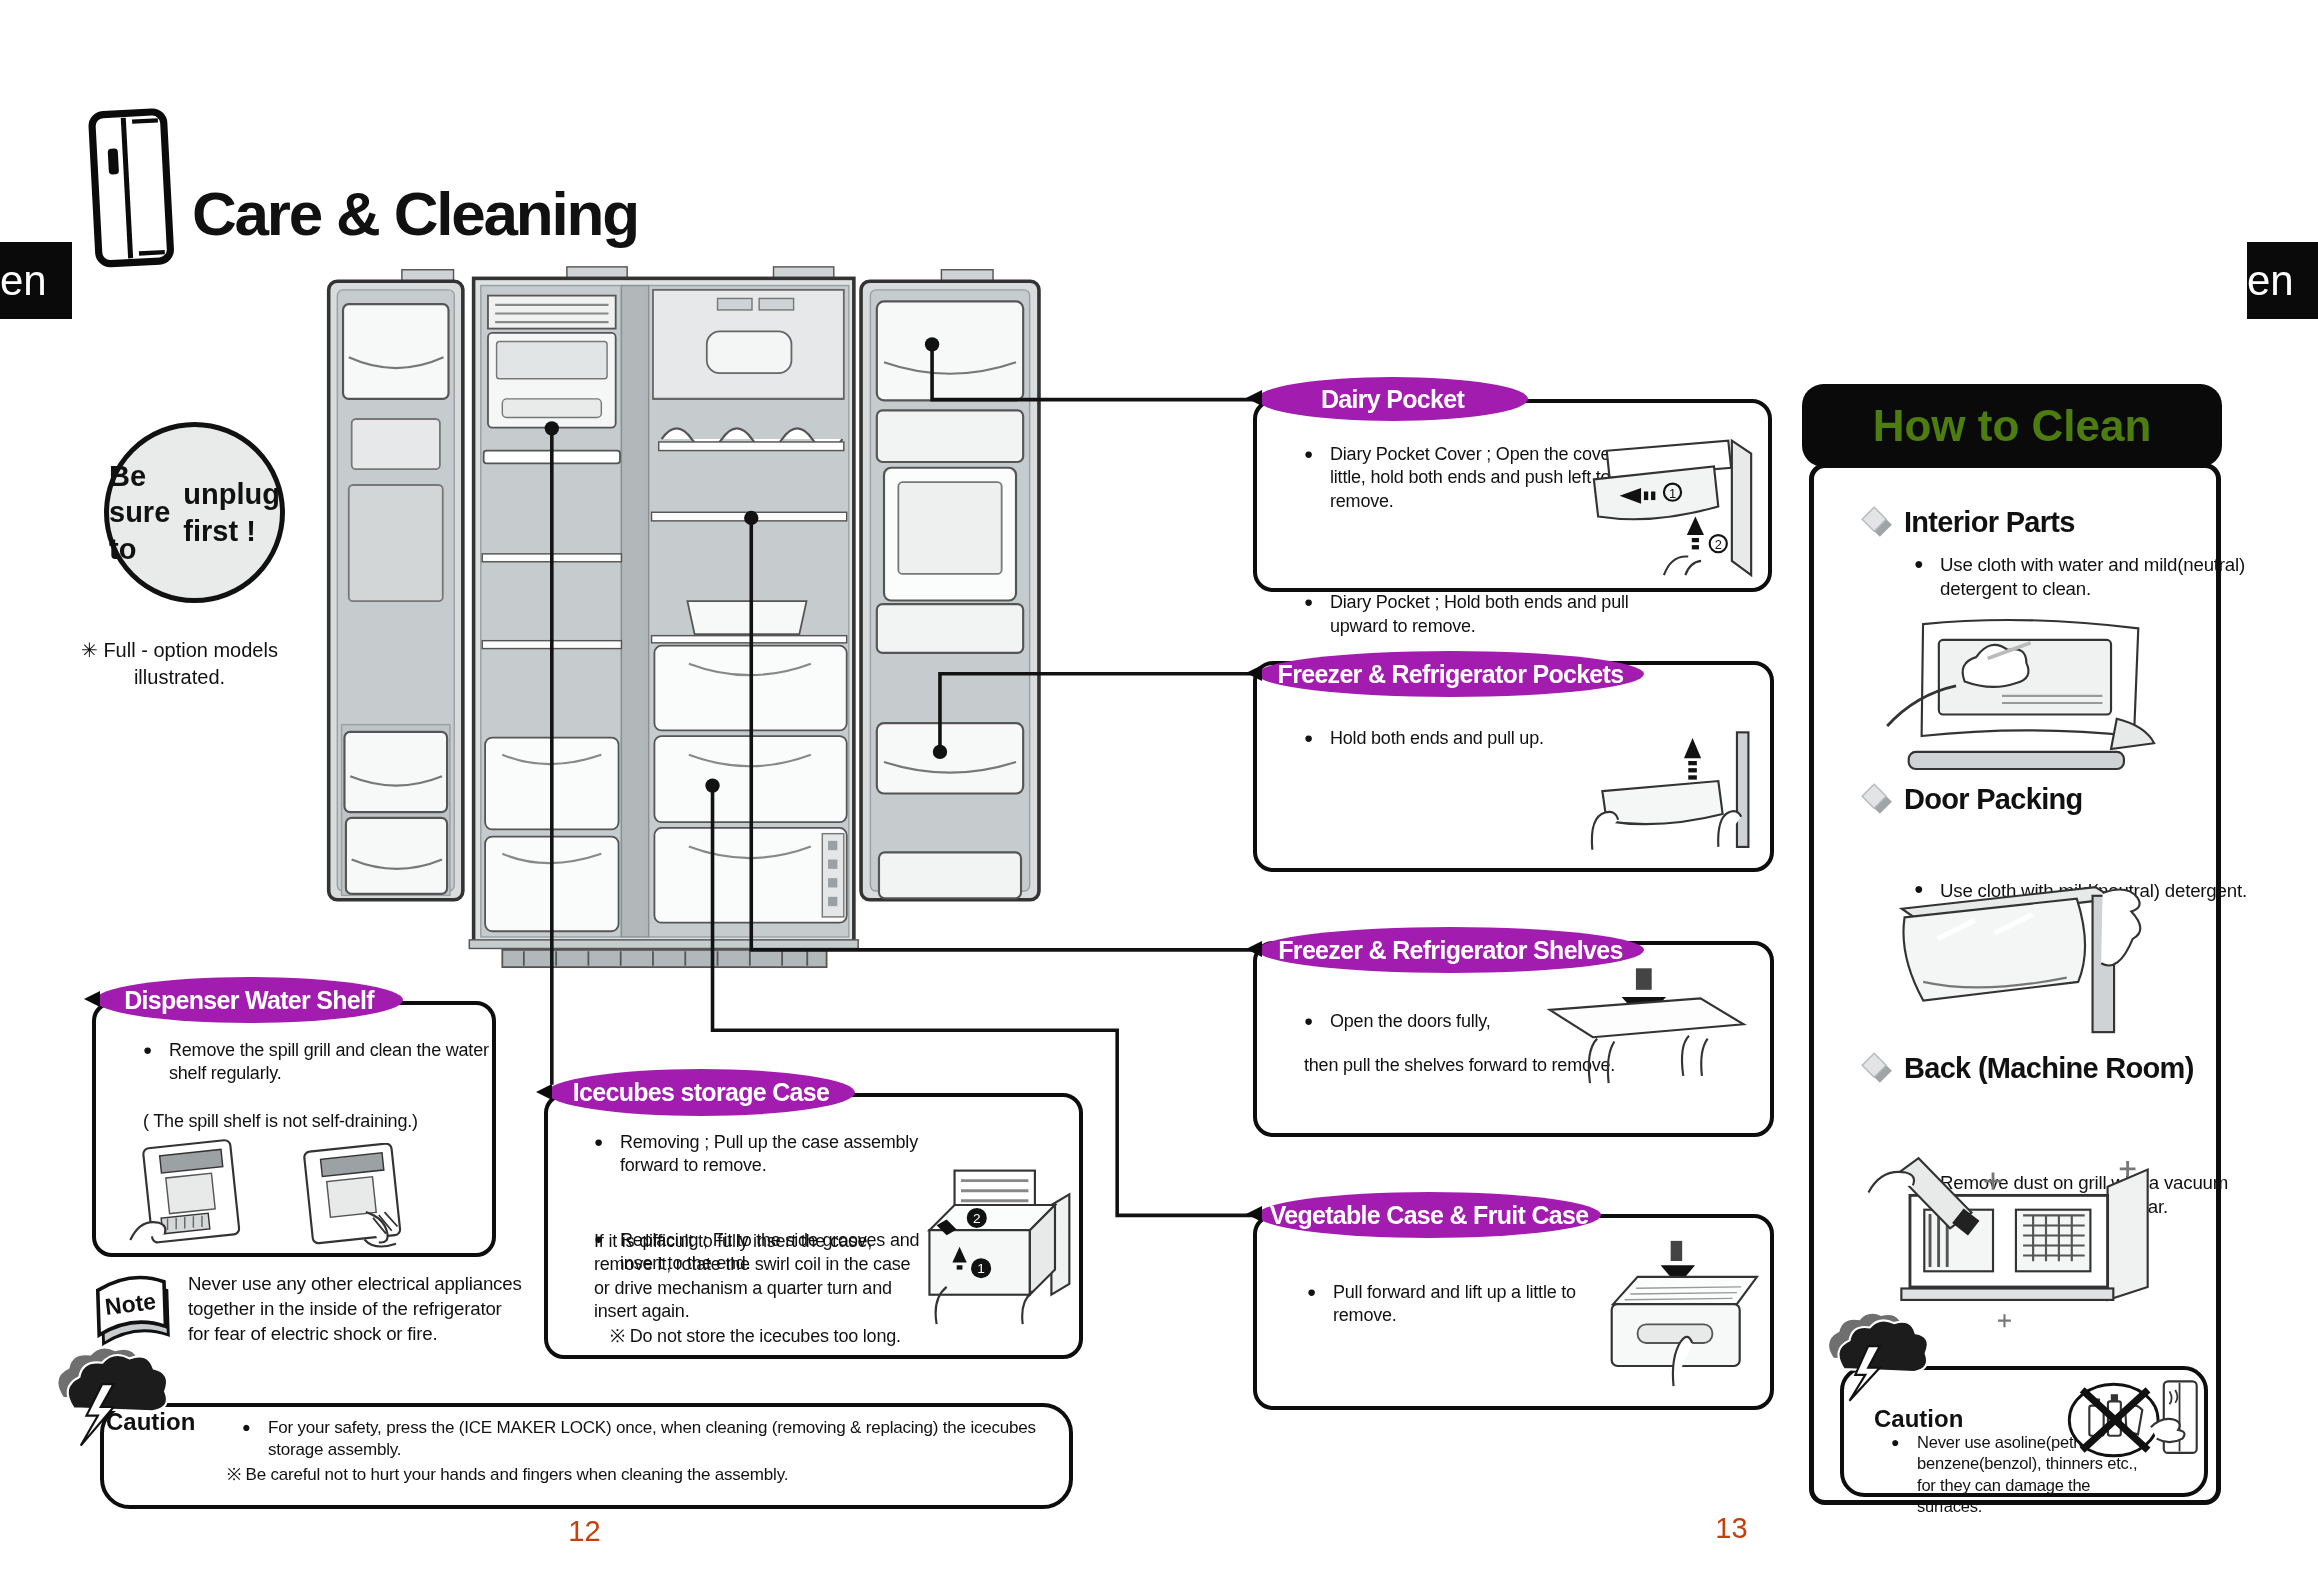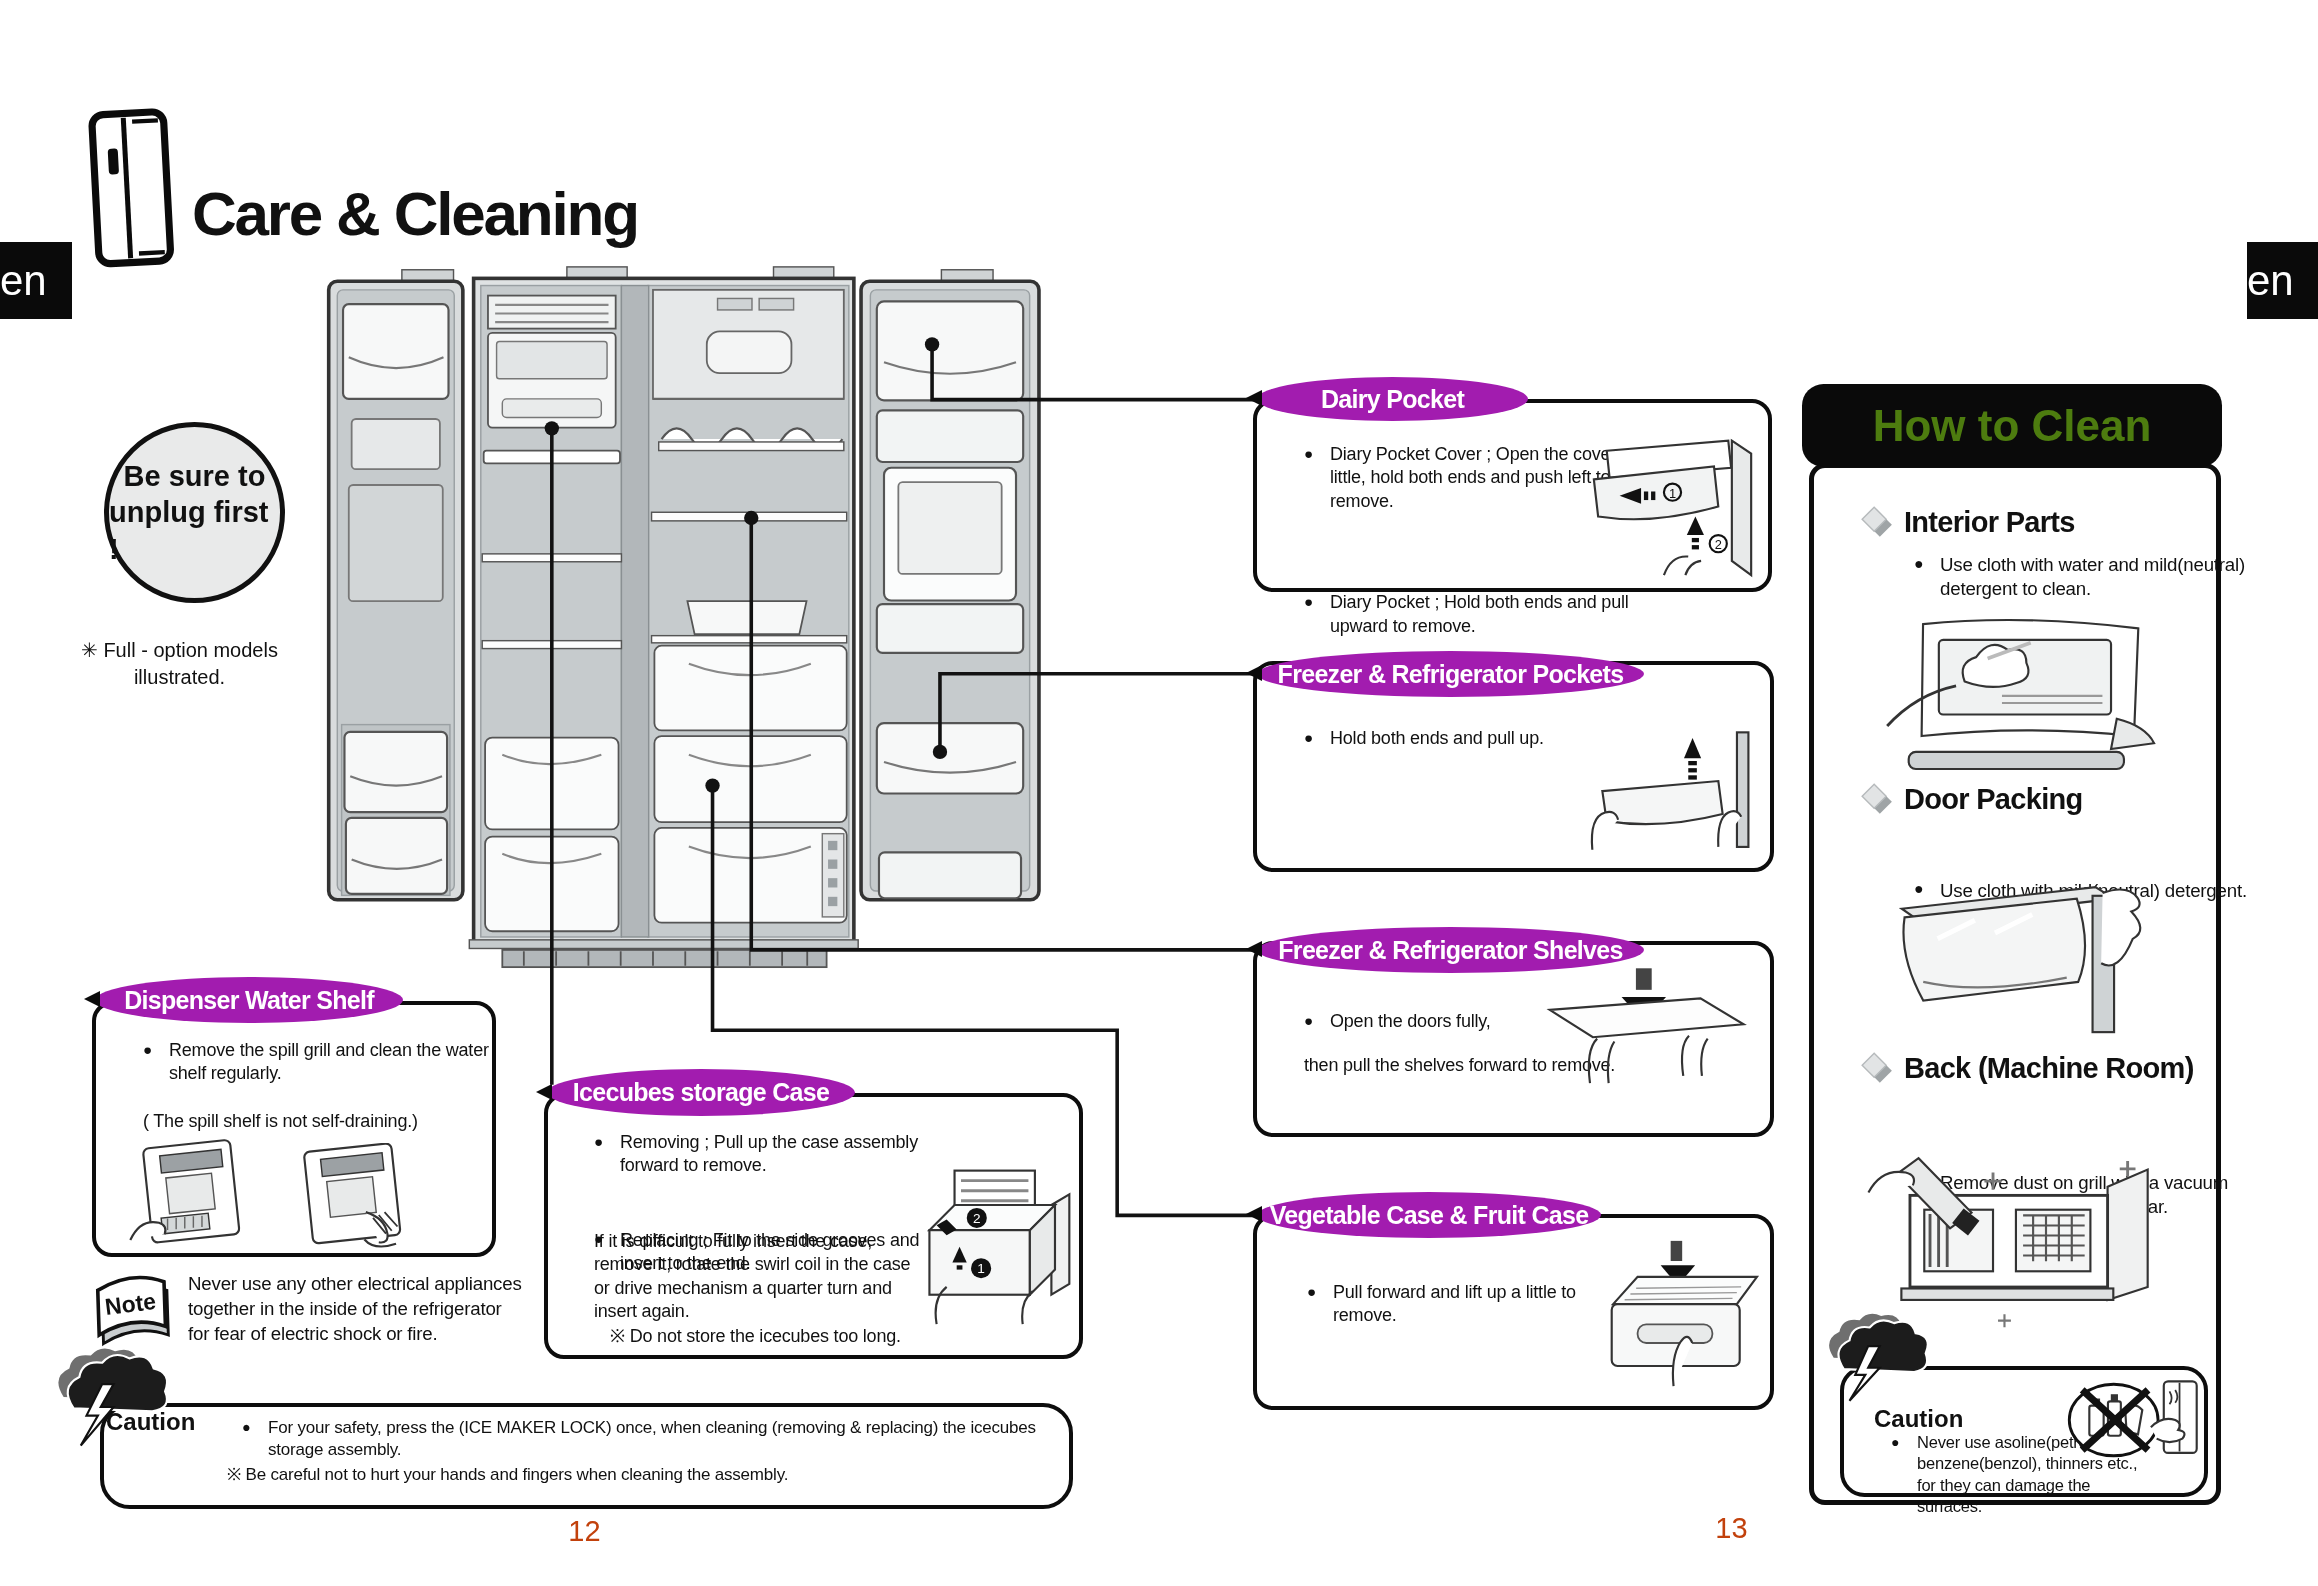--- a/index.html
+++ b/index.html
@@ -4,21 +4,21 @@
 <style>
   html,body{margin:0;padding:0;background:#fff;}
   .page{position:relative;width:2319px;height:1587px;background:#ffffff;overflow:hidden;
         font-family:"Liberation Sans", sans-serif;color:#111;}
   .abs{position:absolute;}
   
   .title{left:192px;top:178px;font-size:62px;font-weight:bold;letter-spacing:-2.2px;}
   .lang-badge{width:72px;height:77px;background:#0a0a0a;color:#fff;font-size:42px;
               display:flex;align-items:center;justify-content:flex-start;}
   .unplug{left:104px;top:422px;width:171px;height:171px;border-radius:50%;border:5px solid #111;
-          background:#e9eaea;display:flex;flex-direction:column;align-items:center;justify-content:center;
+          background:#e9eaea;display:flex;flex-direction:row;align-items:center;justify-content:center;
           font-size:29px;font-weight:bold;line-height:1.25;}
   .models-note{left:61px;top:637px;width:237px;text-align:center;font-size:20px;line-height:1.35;}
   
   .cbox{background:#fff;border:4.3px solid #0d0d0d;border-radius:20px;z-index:4;}
   .oval{background:#a21caf;color:#fff;border-radius:50%;display:flex;align-items:center;justify-content:center;
         font-weight:bold;font-size:25px;letter-spacing:-0.7px;white-space:nowrap;z-index:5;}
   .oval::before{content:"";position:absolute;left:-11.5px;top:50%;margin-top:-8.6px;
         border-top:8.6px solid transparent;border-bottom:8.6px solid transparent;border-right:16px solid #0b0b0b;}
   .bullet{position:relative;margin-left:26px;font-size:18px;line-height:1.3;letter-spacing:-0.2px;}
   .bullet::before{content:"●";position:absolute;left:-26px;top:0.7px;font-size:0.85em;}

